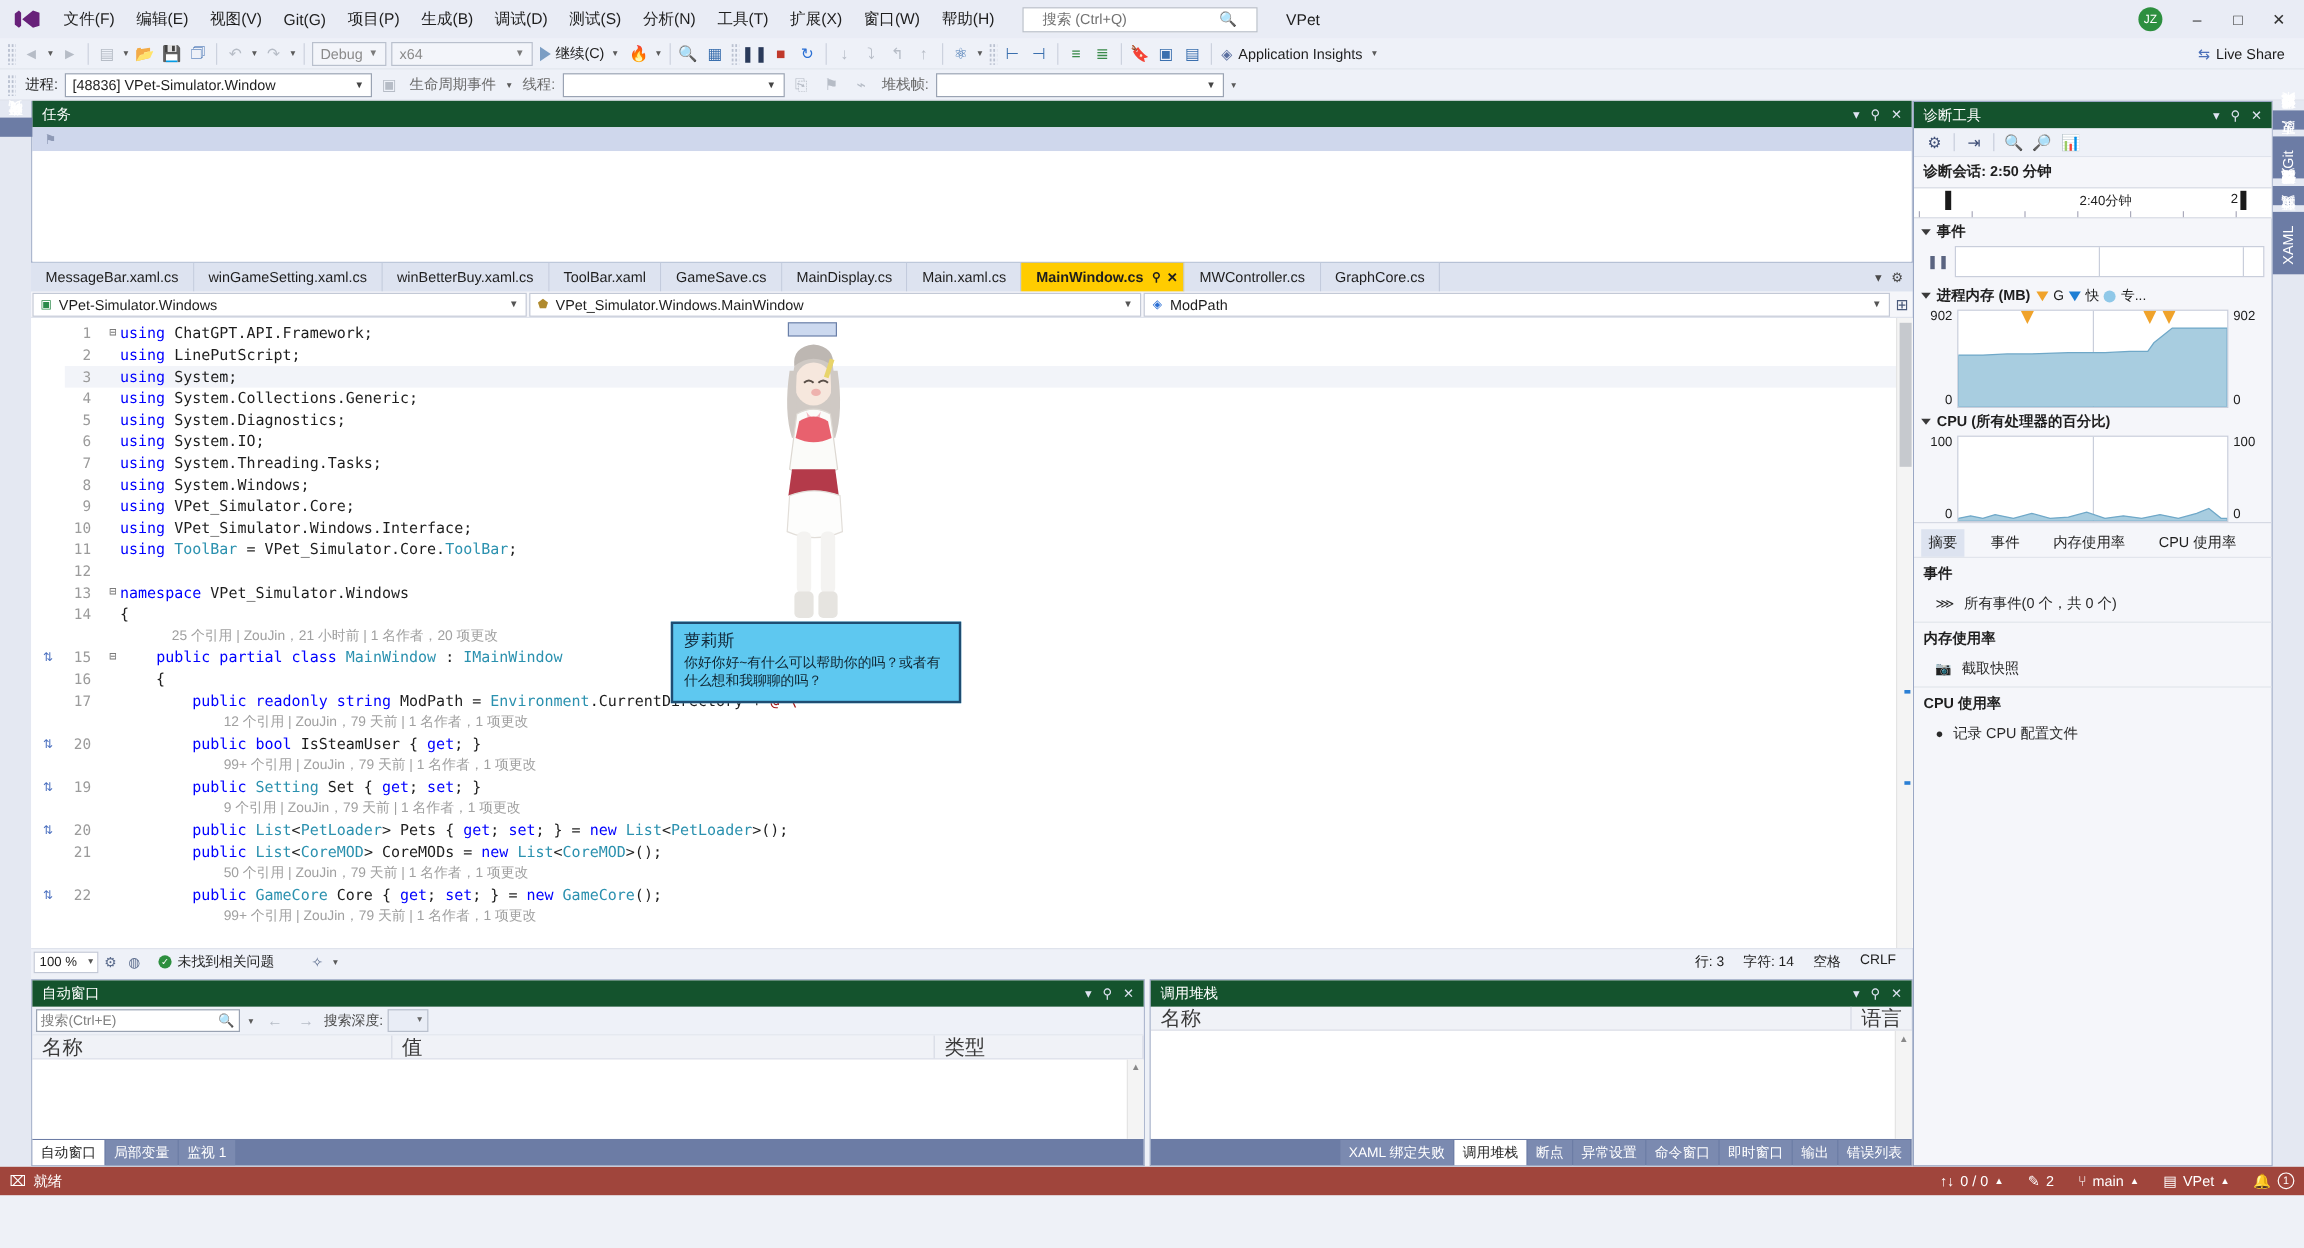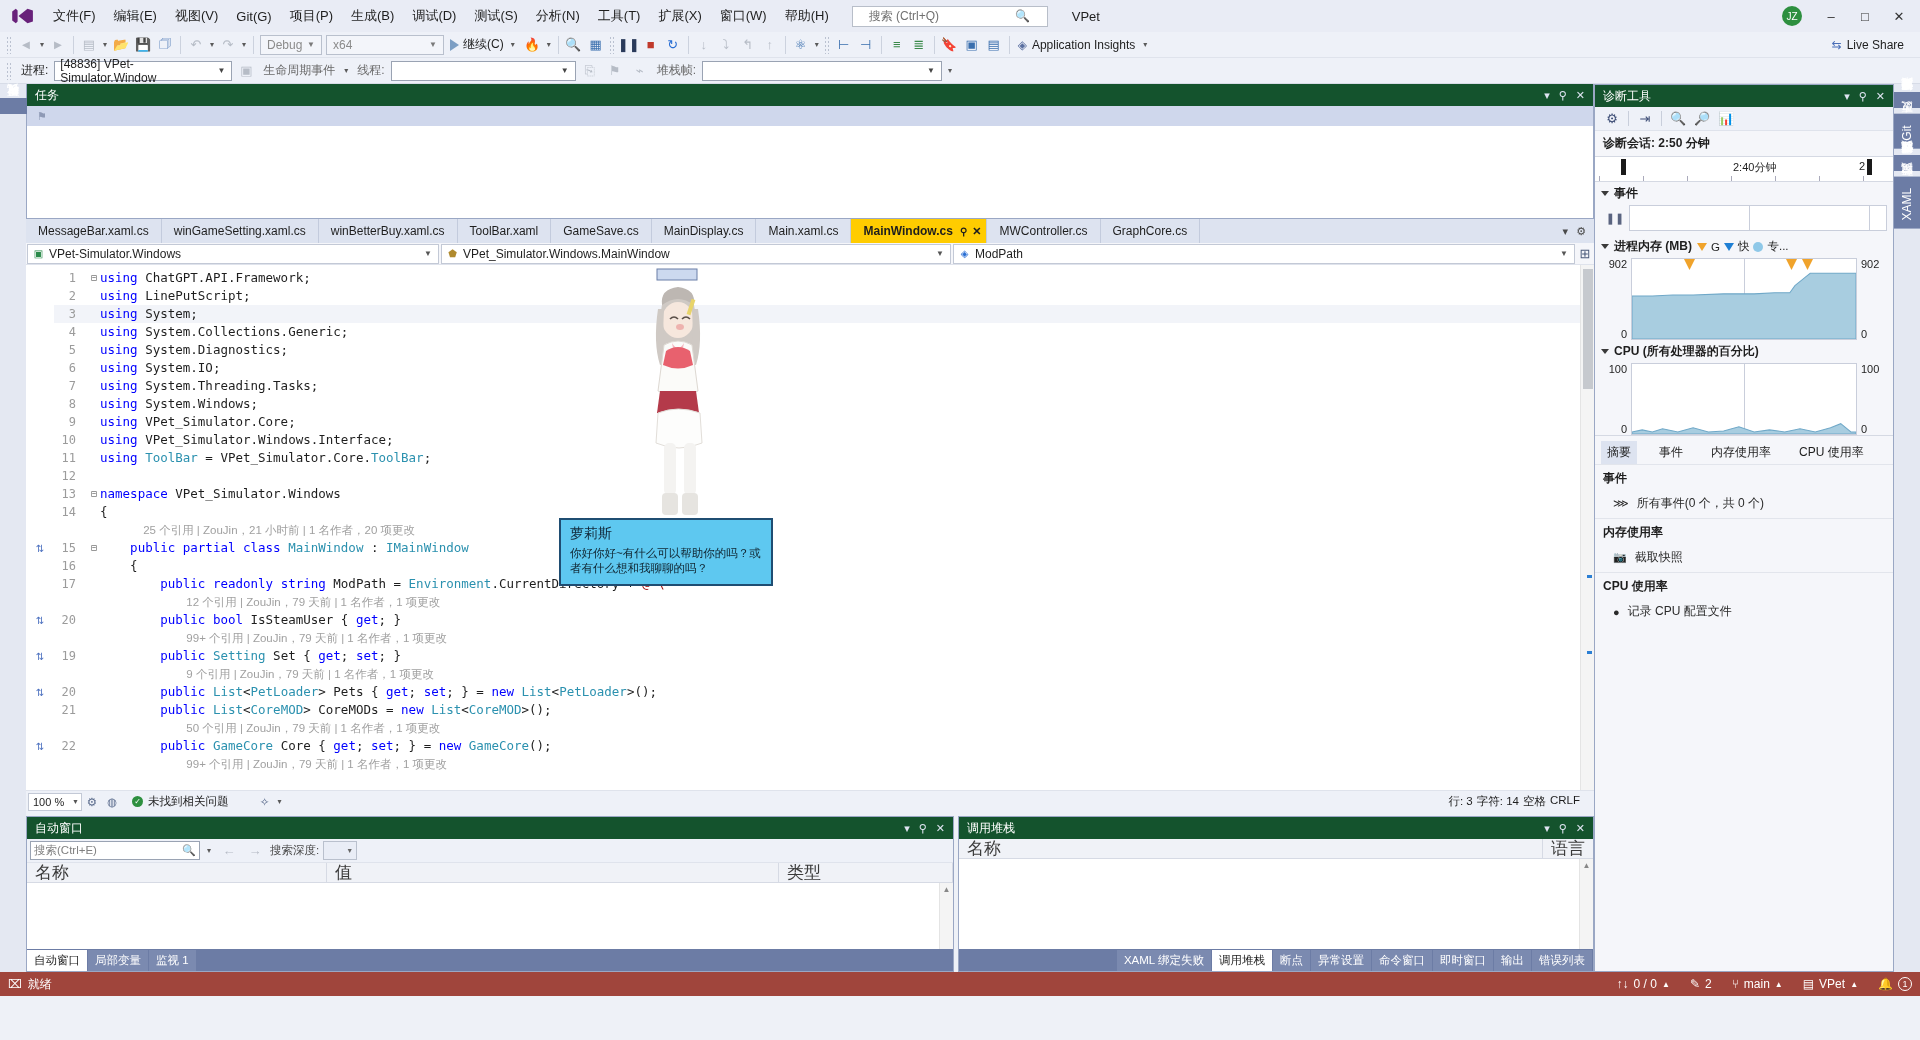--- a/index.html
+++ b/index.html
@@ -172,35 +172,35 @@
   .codelens { color: #a0a0a0; font-size: 11.5px; font-family: "Liberation Sans", sans-serif; }
   .scroll-v { width: 14px; background: #f4f4f4; border-left: 1px solid #e4e4e4;
     position: relative; }
   .scroll-thumb { position: absolute; left: 2px; width: 10px; background: #c6c9ce; }
   .scroll-mark { position:absolute; right:2px; width:5px; height:3px; background:#2b7fd4; }
 
   
   .pet { position: absolute; }
   .speech {
     position: absolute; background: #5ec8f0; border: 2px solid #1f4d72;
-    padding: 5px 9px 8px; width: 214px;
+    padding: 5px 9px 8px; width: 242px;
   }
   .speech .sp-name { font-size: 14px; color: #132b3d; margin-bottom: 3px; }
   .speech .sp-msg { font-size: 11.5px; color: #102531; line-height: 15px; }
 
   
   .ed-status { height: 22px; background: #eef1f8; display: flex; align-items: center;
     border-top: 1px solid #dfe3ec; font-size: 11.5px; color: #1e1e1e; padding: 0 2px; }
   .zoom-combo { width: 54px; height: 18px; border: 1px solid #c3c9d6; background:#fff;
     display:flex; align-items:center; padding: 0 2px 0 4px; font-size:11px; }
   .zoom-combo .cb-arrow { margin-left:auto; font-size:7px; color:#555; }
   .st-ic { width:20px; display:flex; align-items:center; justify-content:center; color:#5a6b8c; }
   .ok-dot { width:11px; height:11px; border-radius:50%; background:#2d8f3f; color:#fff;
     font-size:8px; display:flex; align-items:center; justify-content:center; margin-right:5px; }
-  .ed-status-right { margin-left:auto; display:flex; gap:4px; padding-right:12px;justify-content:flex-end; }
+  .ed-status-right { margin-left:auto; display:flex; gap:16px; padding-right:12px;justify-content:flex-end; }
 
   
   .bottom-dock { height: 160px; display: flex; gap: 4px; padding: 4px 0 0 0;
     background:#eef1f7; }
   .dockpanel { display: flex; flex-direction: column;
     border: 1px solid #9aa7c4; background: #fff; }
   .dp-toolbar { height: 24px; background: #eef1f8; display:flex; align-items:center;
     padding: 0 3px; gap: 4px; border-bottom: 1px solid #dfe3ec; }
   .dp-search { width: 170px; height: 19px; border: 1px solid #9aa3b3; background:#fff;
     display:flex; align-items:center; padding: 0 3px; font-size:11.5px; color:#808080; }
@@ -371,21 +371,21 @@
     </div>
     <div class="live-share">
       <span style="color:#4a6fb8">⇆</span>
       <span>Live Share</span>
     </div>
   </div>
 
   <div class="procbar">
     <div class="tb-grip"></div>
     <span class="pb-label">进程:</span>
-    <div class="pb-combo" style="width:178px">
+    <div class="pb-combo" style="width:256px">
       <span>[48836] VPet-Simulator.Window</span>
       <span class="cb-arrow">▼</span>
     </div>
     <div class="tb-ic dis">▣</div>
     <span class="pb-label" style="color:#6a6a6a">生命周期事件</span>
     <span class="tb-caret">▾</span>
     <span class="pb-label" style="color:#6a6a6a">线程:</span>
     <div class="pb-combo empty" style="width:185px">
       <span></span>
       <span class="cb-arrow">▼</span>

